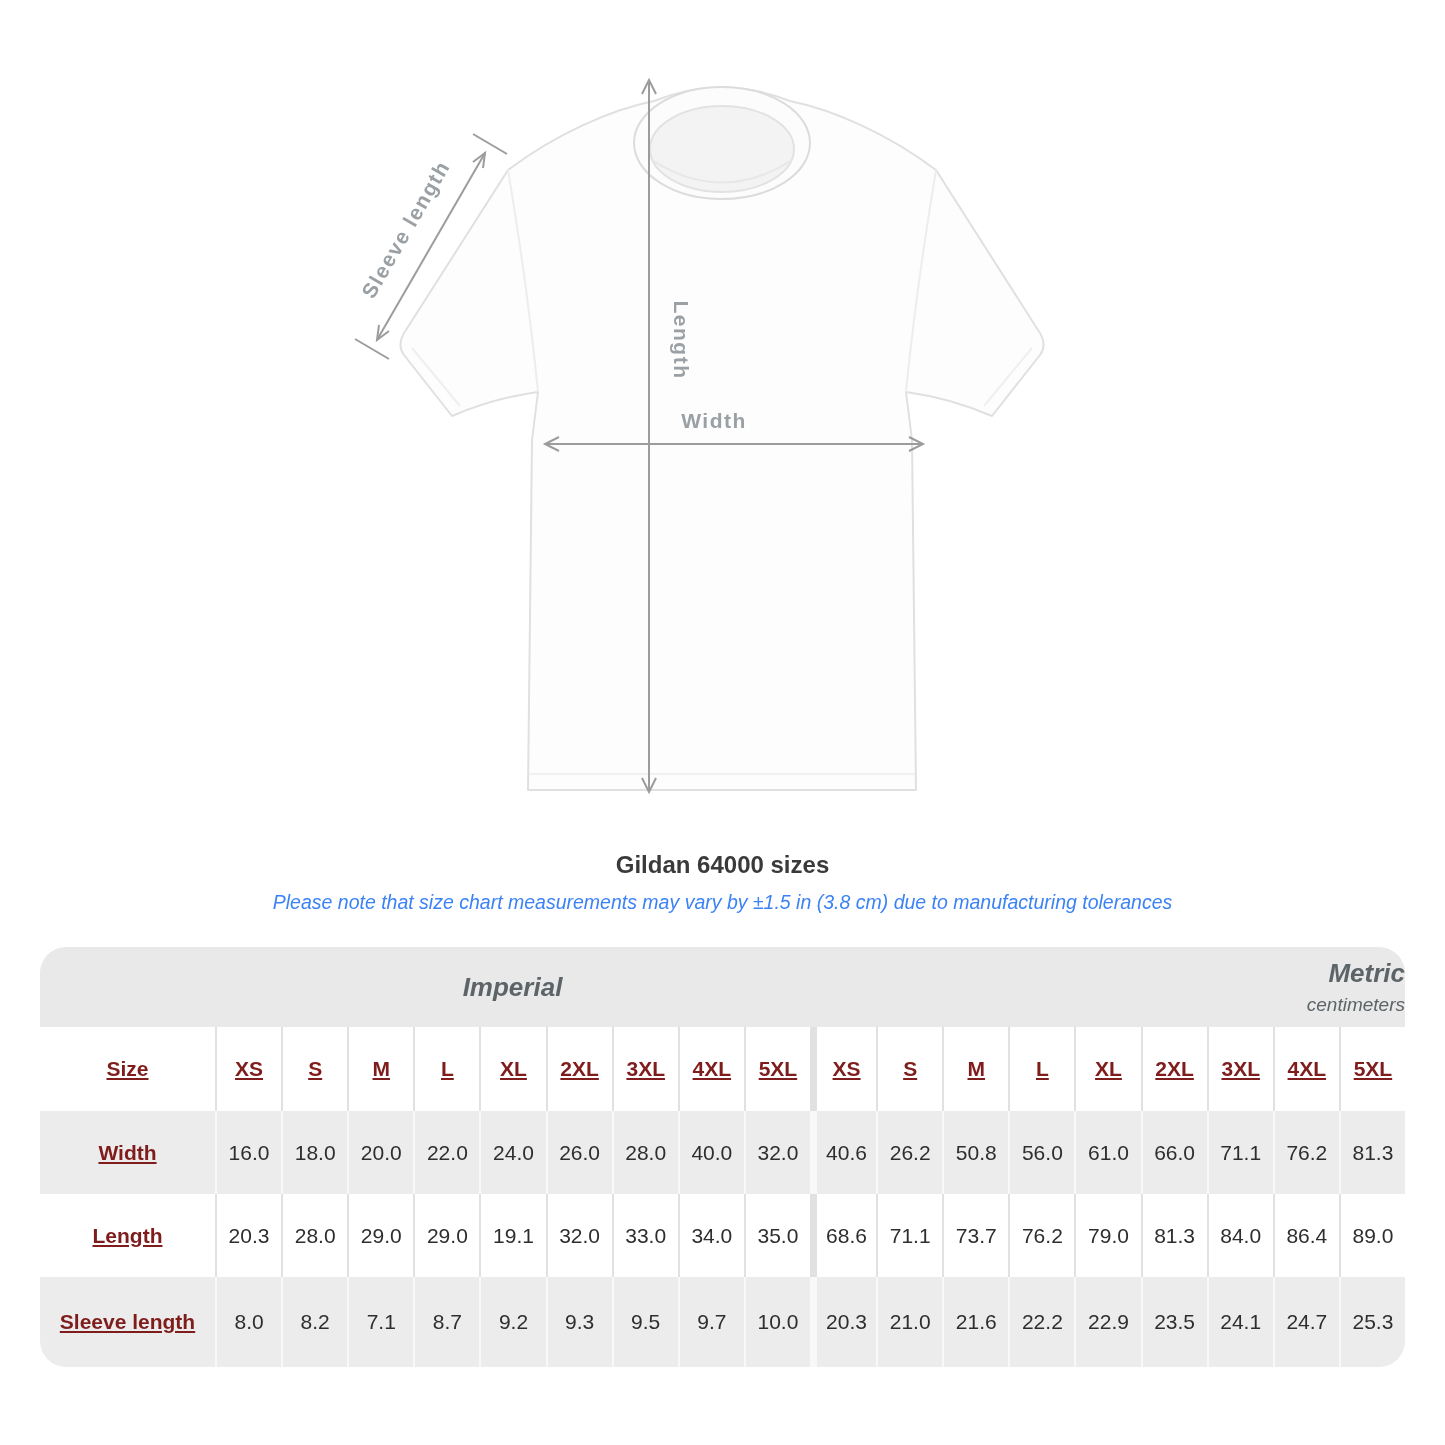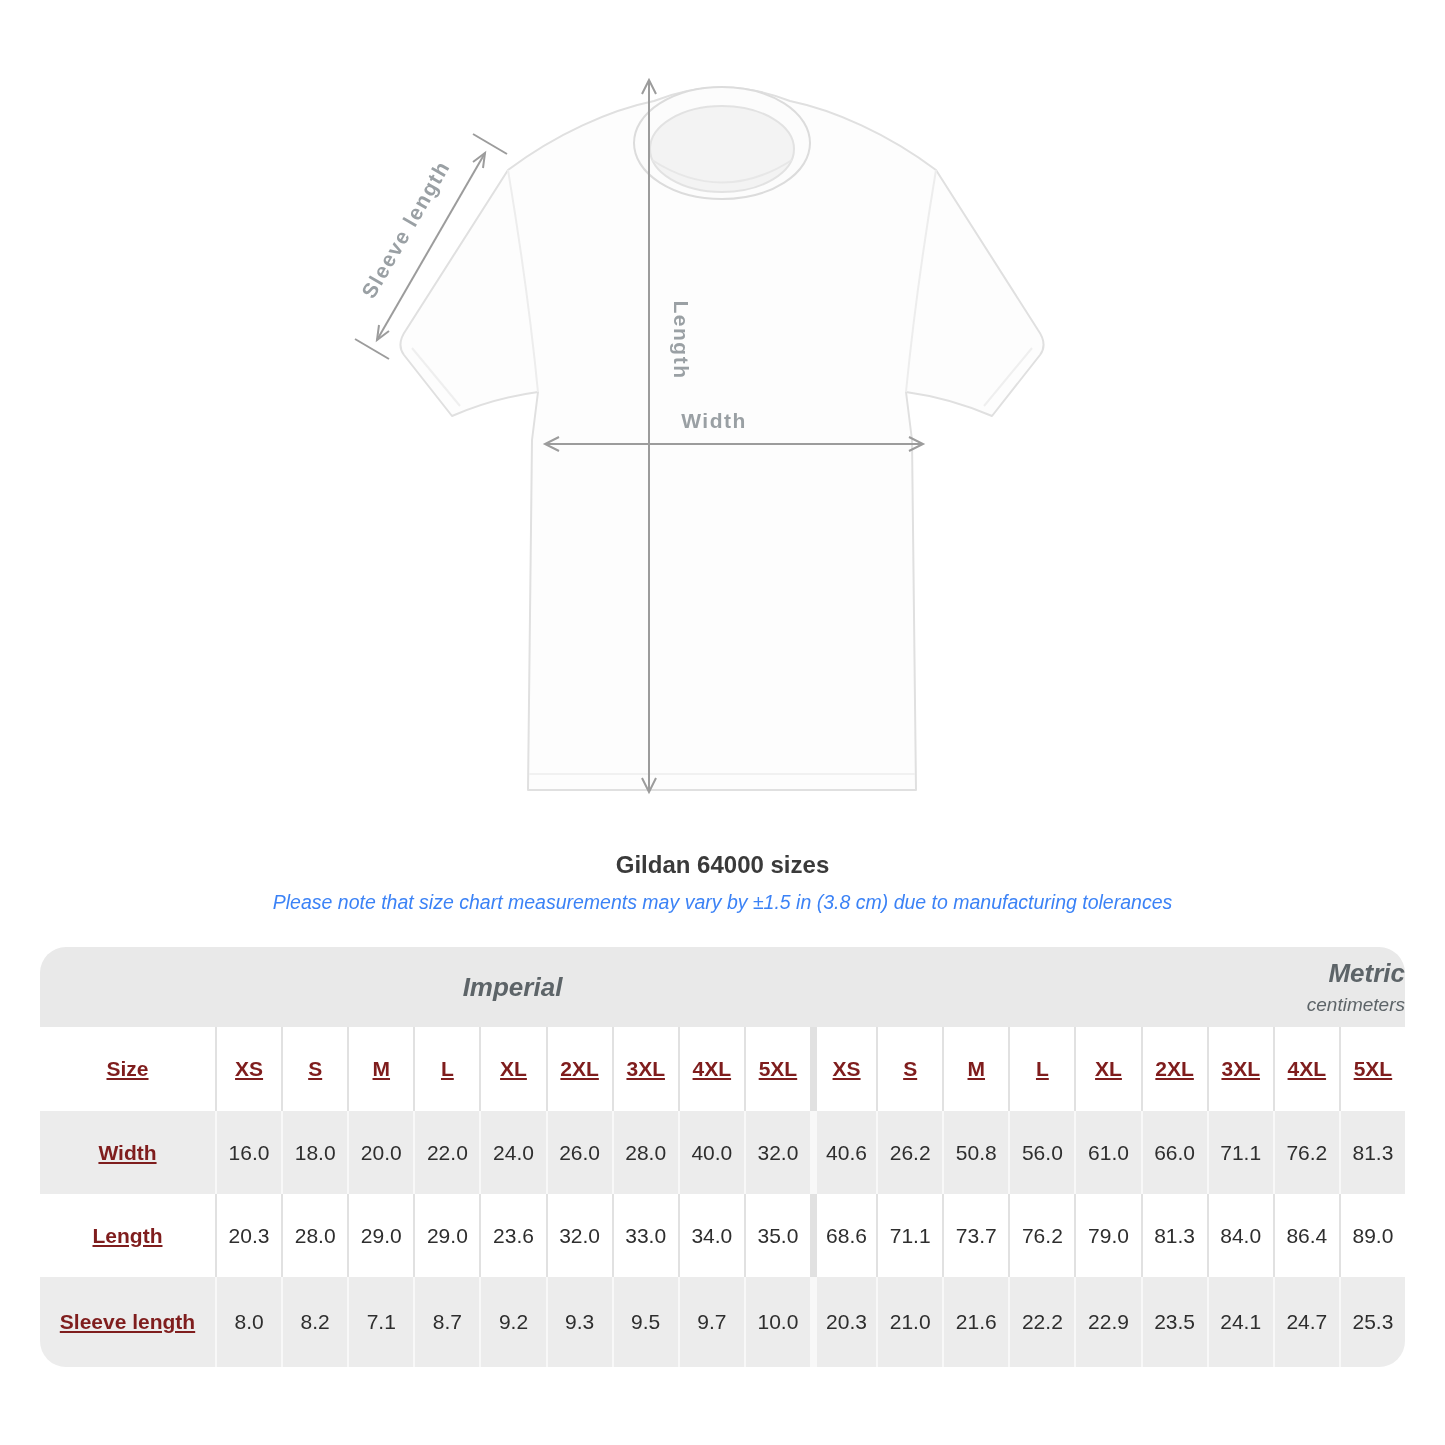--- a/index.html
+++ b/index.html
@@ -197,21 +197,21 @@
       <div class="cell val-cell sep r1">61.0</div>
       <div class="cell val-cell sep r1">66.0</div>
       <div class="cell val-cell sep r1">71.1</div>
       <div class="cell val-cell sep r1">76.2</div>
       <div class="cell val-cell sep r1">81.3</div>
       <div class="cell label-cell r2">Length</div>
       <div class="cell val-cell sep r2">20.3</div>
       <div class="cell val-cell sep r2">28.0</div>
       <div class="cell val-cell sep r2">29.0</div>
       <div class="cell val-cell sep r2">29.0</div>
-      <div class="cell val-cell sep r2">23.6</div>
+      <div class="cell val-cell sep r2">19.1</div>
       <div class="cell val-cell sep r2">32.0</div>
       <div class="cell val-cell sep r2">33.0</div>
       <div class="cell val-cell sep r2">34.0</div>
       <div class="cell val-cell sep r2">35.0</div>
       <div class="cell val-cell sep r2 mstart">68.6</div>
       <div class="cell val-cell sep r2">71.1</div>
       <div class="cell val-cell sep r2">73.7</div>
       <div class="cell val-cell sep r2">76.2</div>
       <div class="cell val-cell sep r2">79.0</div>
       <div class="cell val-cell sep r2">81.3</div>

